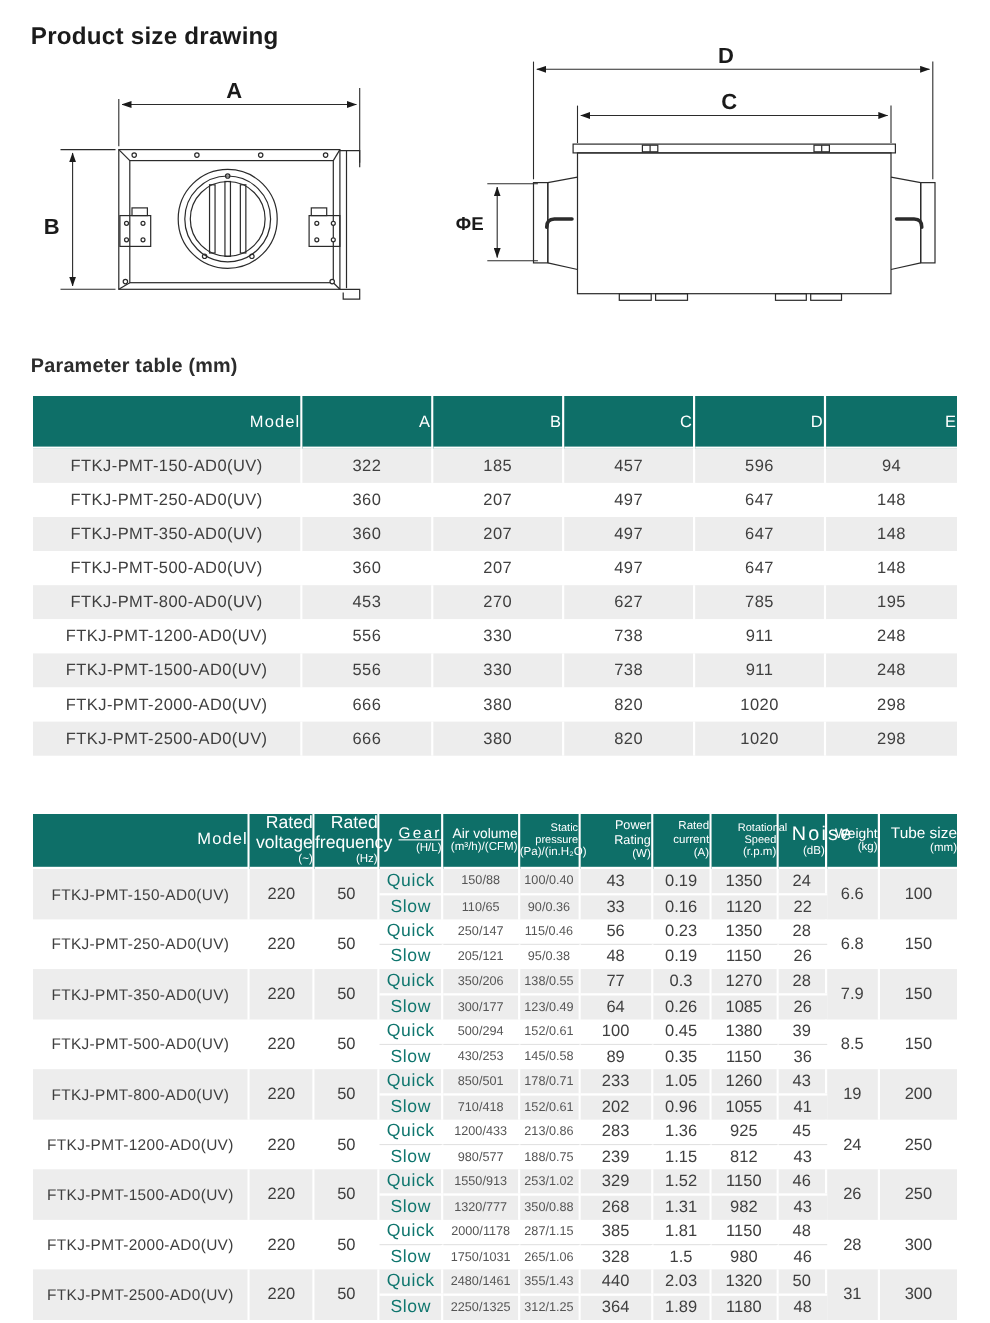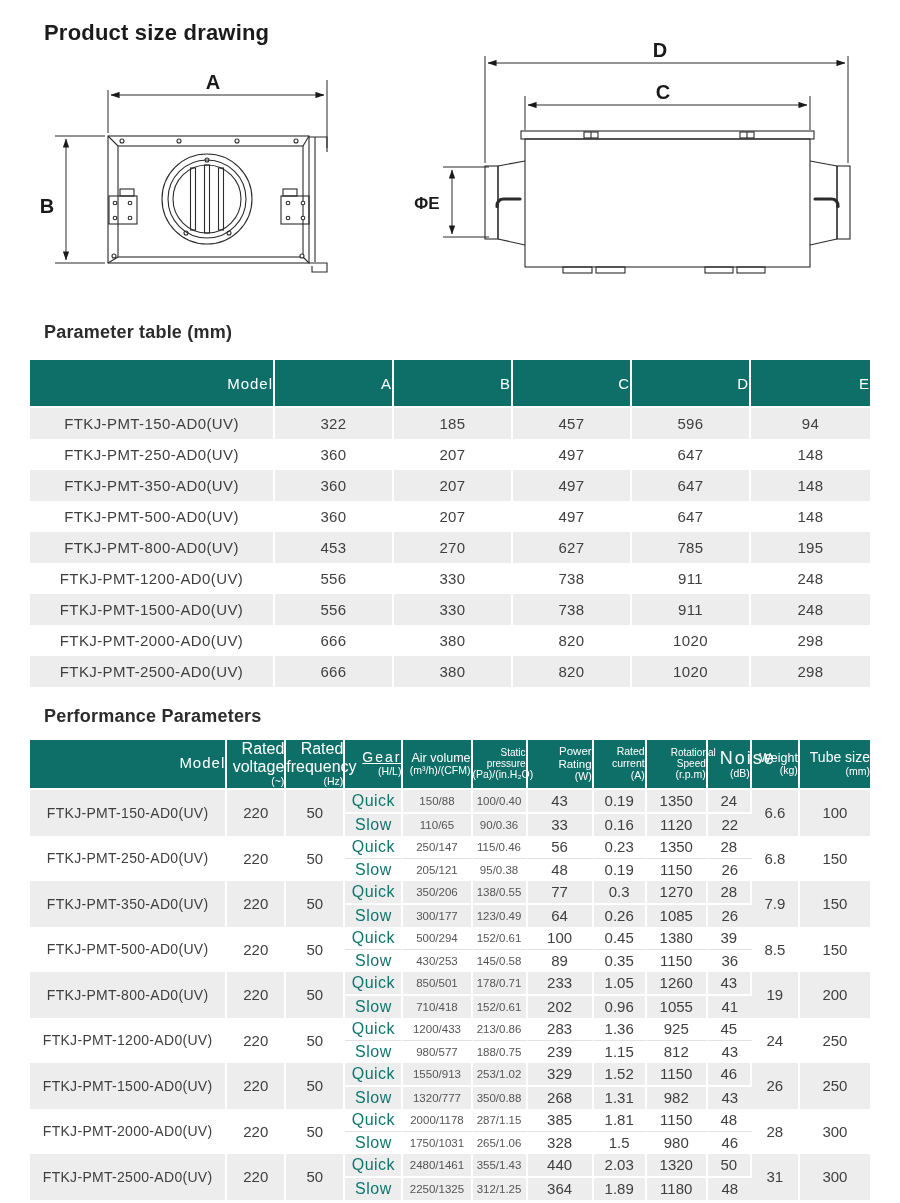--- a/index.html
+++ b/index.html
@@ -1,19 +1,19 @@
 <!DOCTYPE html>
 <html><head>
 <meta charset="utf-8">
 <style>
   html,body{margin:0;padding:0;background:#fff;}
   .page{position:relative;width:900px;height:1203px;background:#fff;overflow:hidden;
         font-family:"Liberation Sans",sans-serif;color:#333;}
 
-  .sec-title{position:absolute;left:44px;color:#222;font-weight:600;letter-spacing:.2px;}
+  .sec-title{position:absolute;left:28px;color:#222;font-weight:600;letter-spacing:.2px;}
   #title-main{top:20px;font-size:22px;color:#1b1b1b;}
   #title-param{top:322px;font-size:18px;color:#2c2c2c;}
   #title-perf{top:706px;font-size:18px;color:#2c2c2c;}
 
   
   #drawings{position:absolute;left:0;top:0;width:900px;height:320px;}
 
   
   table{border-collapse:separate;border-spacing:0;table-layout:fixed;}
   th,td{padding:0;text-align:center;vertical-align:middle;}
@@ -273,21 +273,20 @@
           <td>FTKJ-PMT-2500-AD0(UV)</td>
           <td>666</td>
           <td>380</td>
           <td>820</td>
           <td>1020</td>
           <td>298</td>
         </tr>
       </tbody>
   </table>
 
-  <div id="title-perf" class="sec-title">Performance Parameters</div>
 
   <table id="perf-table">
     <colgroup>
       <col style="width:197px">
         <col style="width:59px">
         <col style="width:59px">
         <col style="width:58px">
       <col style="width:69px">
         <col style="width:55px">
         <col style="width:66px">

